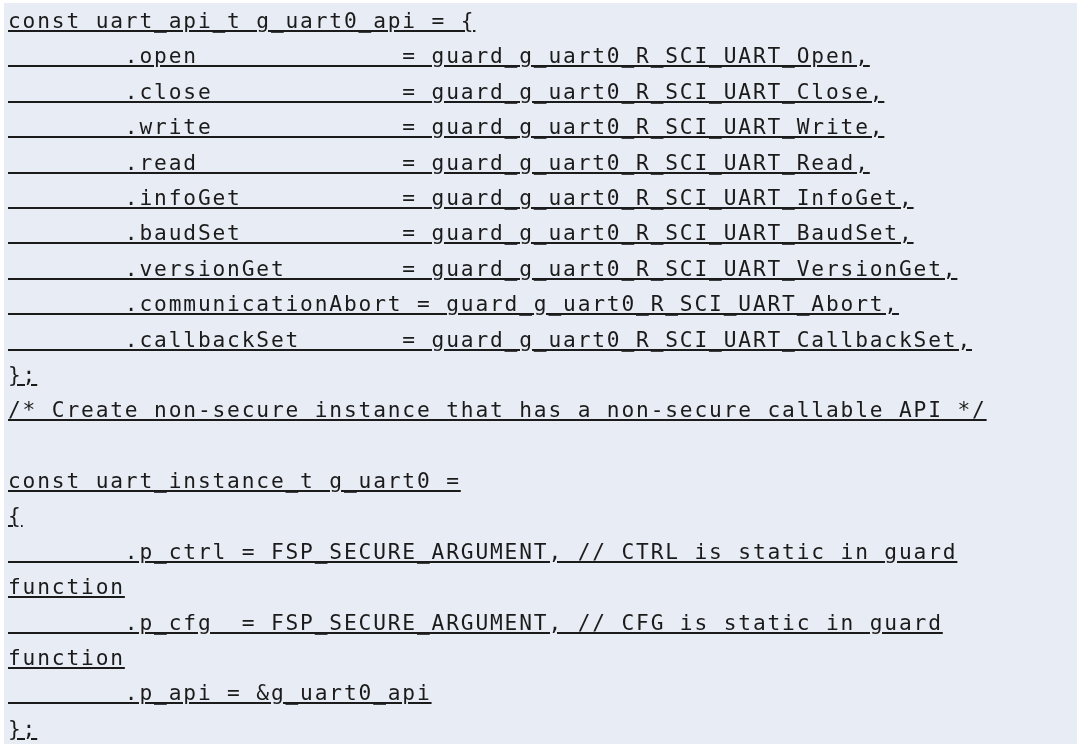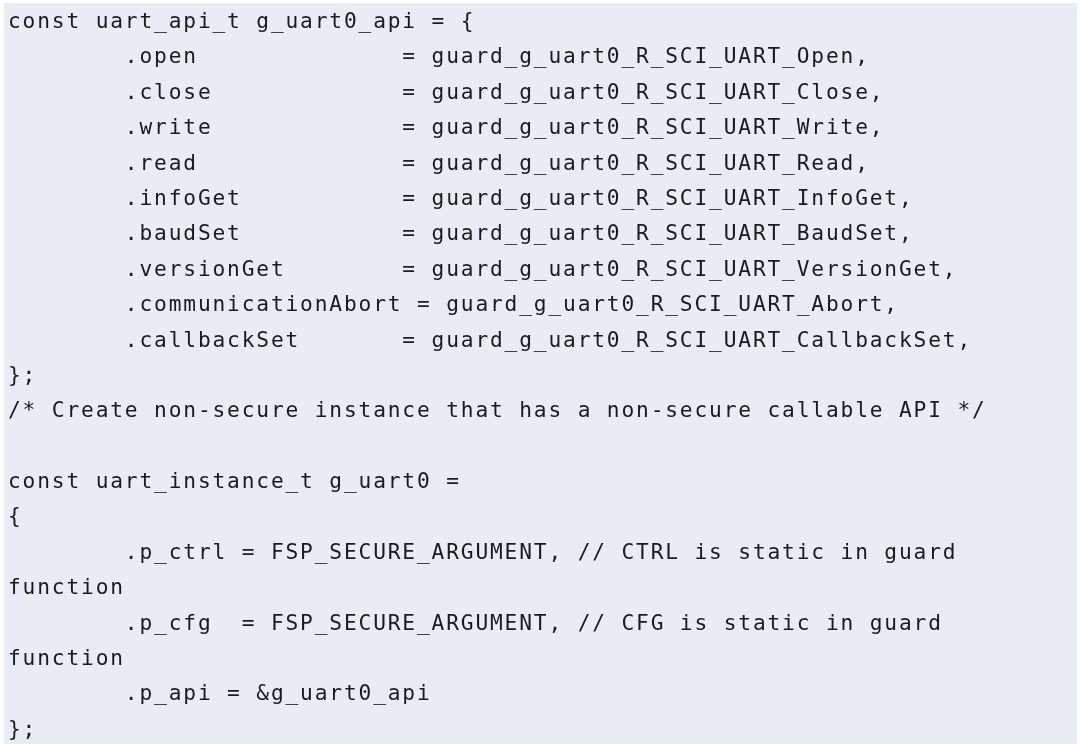--- a/index.html
+++ b/index.html
@@ -44,20 +44,21 @@
     white-space: pre;
     tab-size: 8;
     font-weight: 400;
     -webkit-font-smoothing: antialiased;
   }
 
   .code-line {
     display: block;
     height: 35.4px;
     white-space: pre;
+    text-decoration: underline;
   }
 
   .code-line.blank {
     height: 35.4px;
   }
 </style>
 </head>
 <body>
 
 <div id="code-figure">

